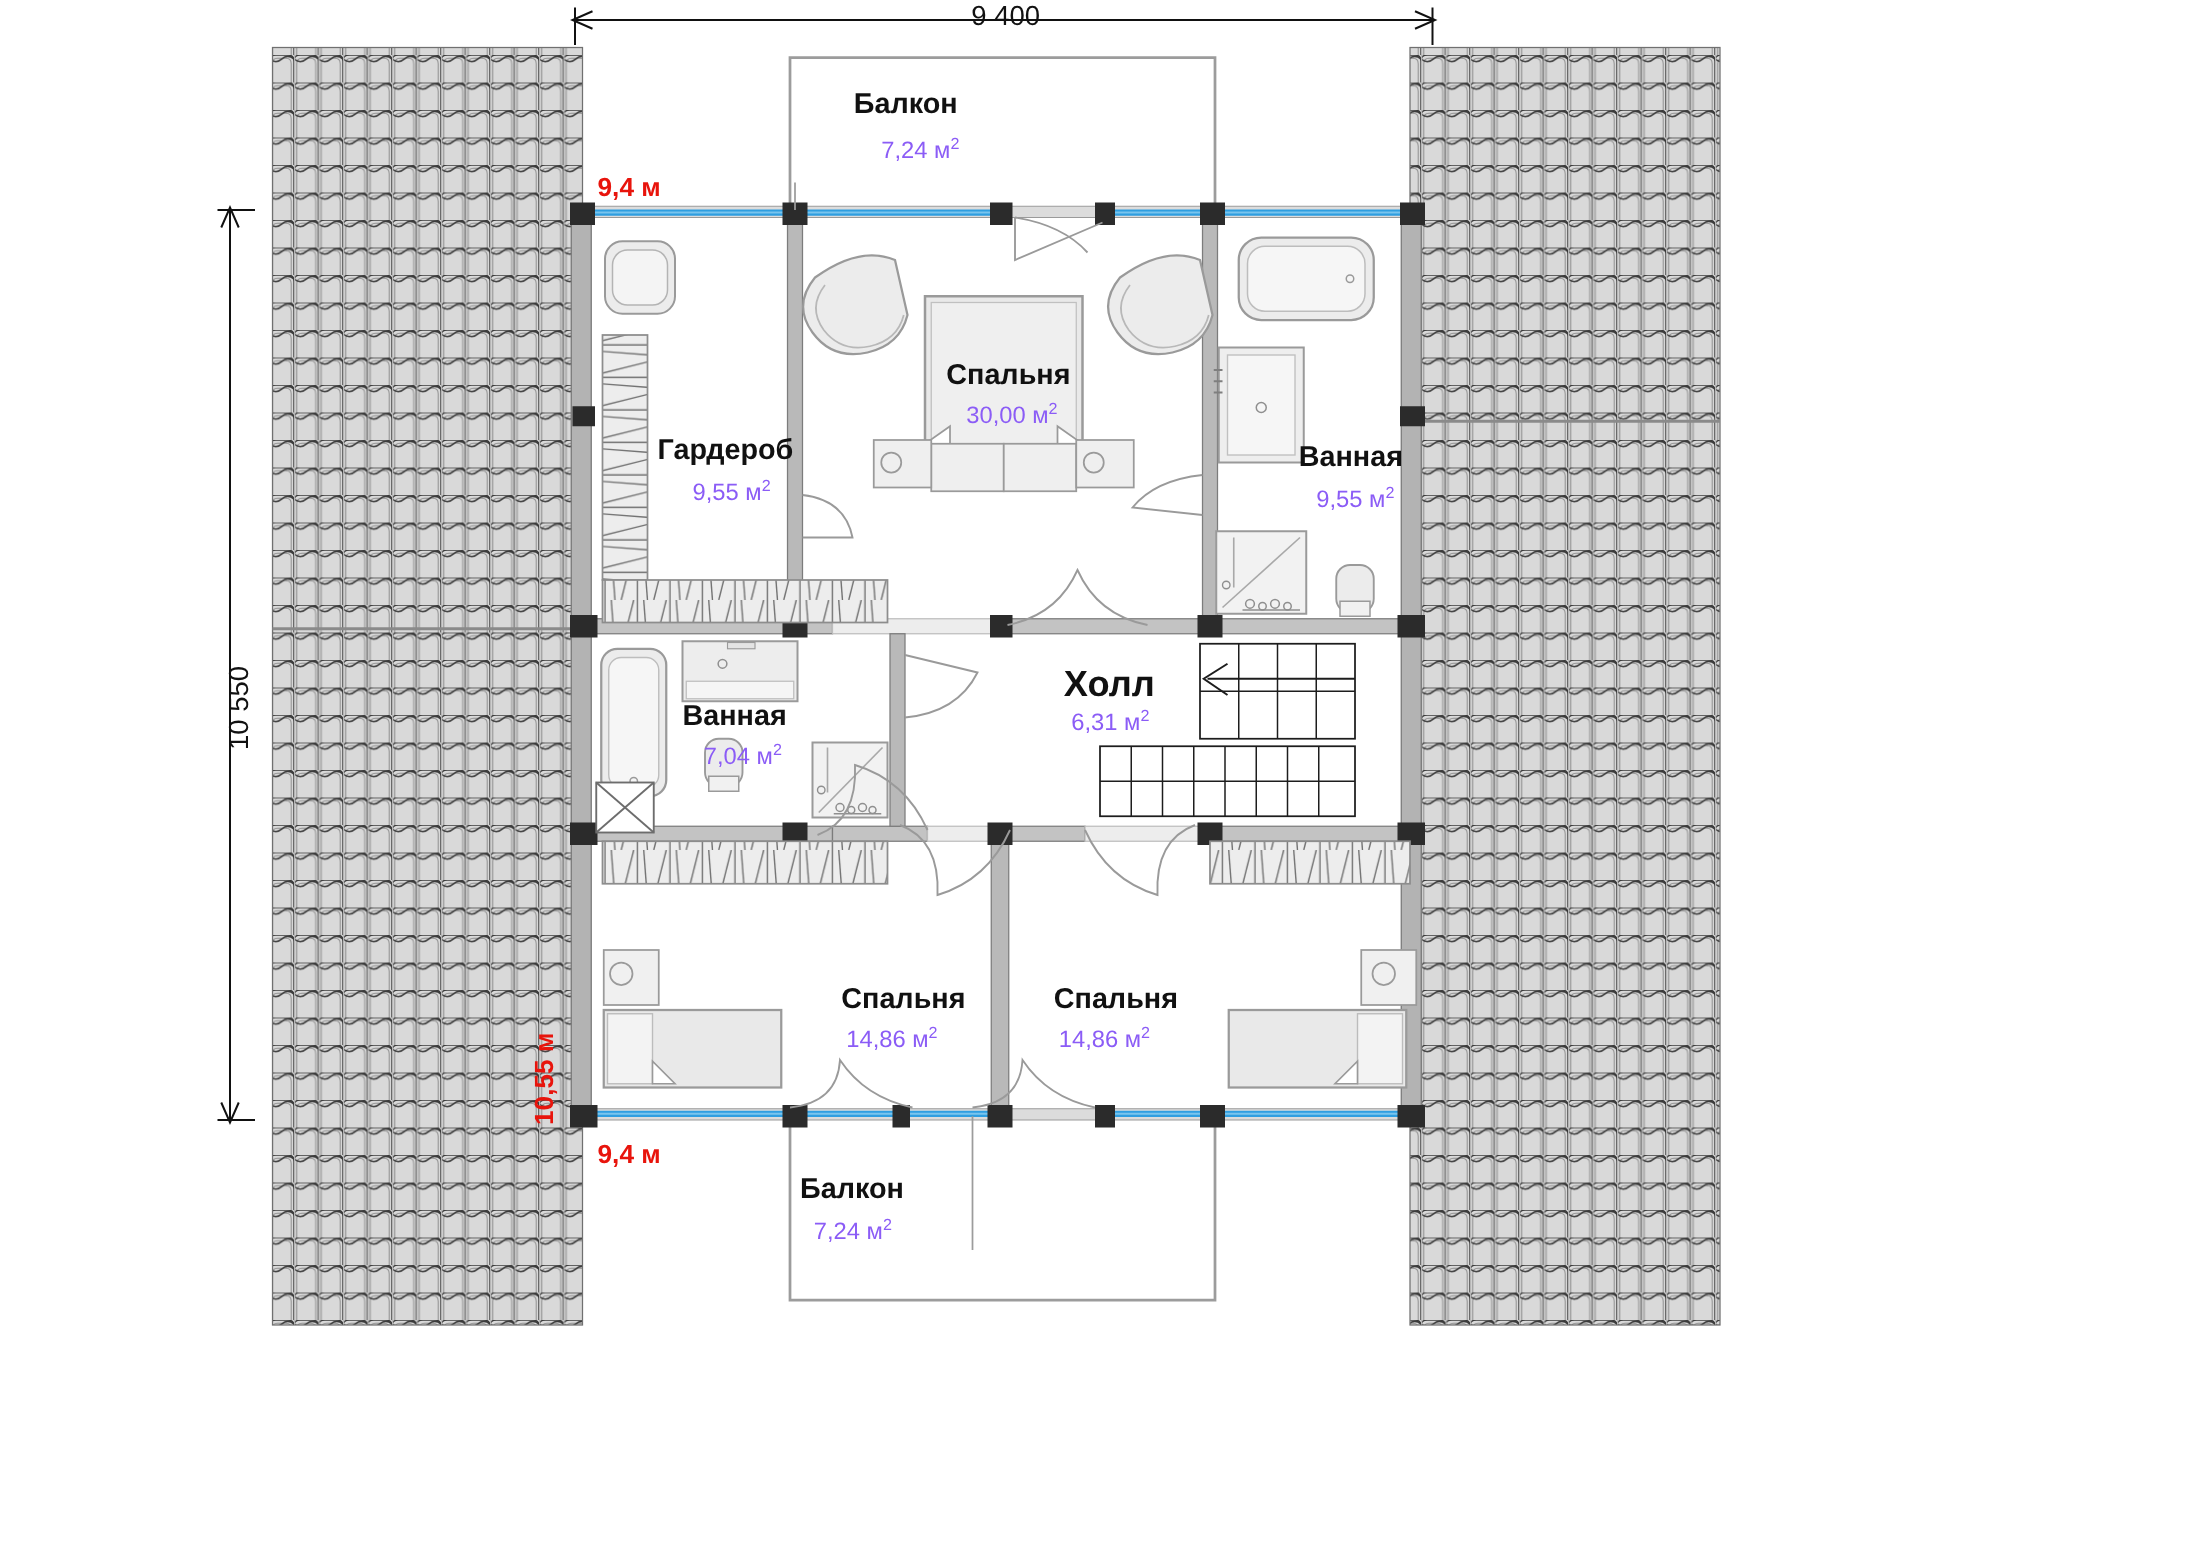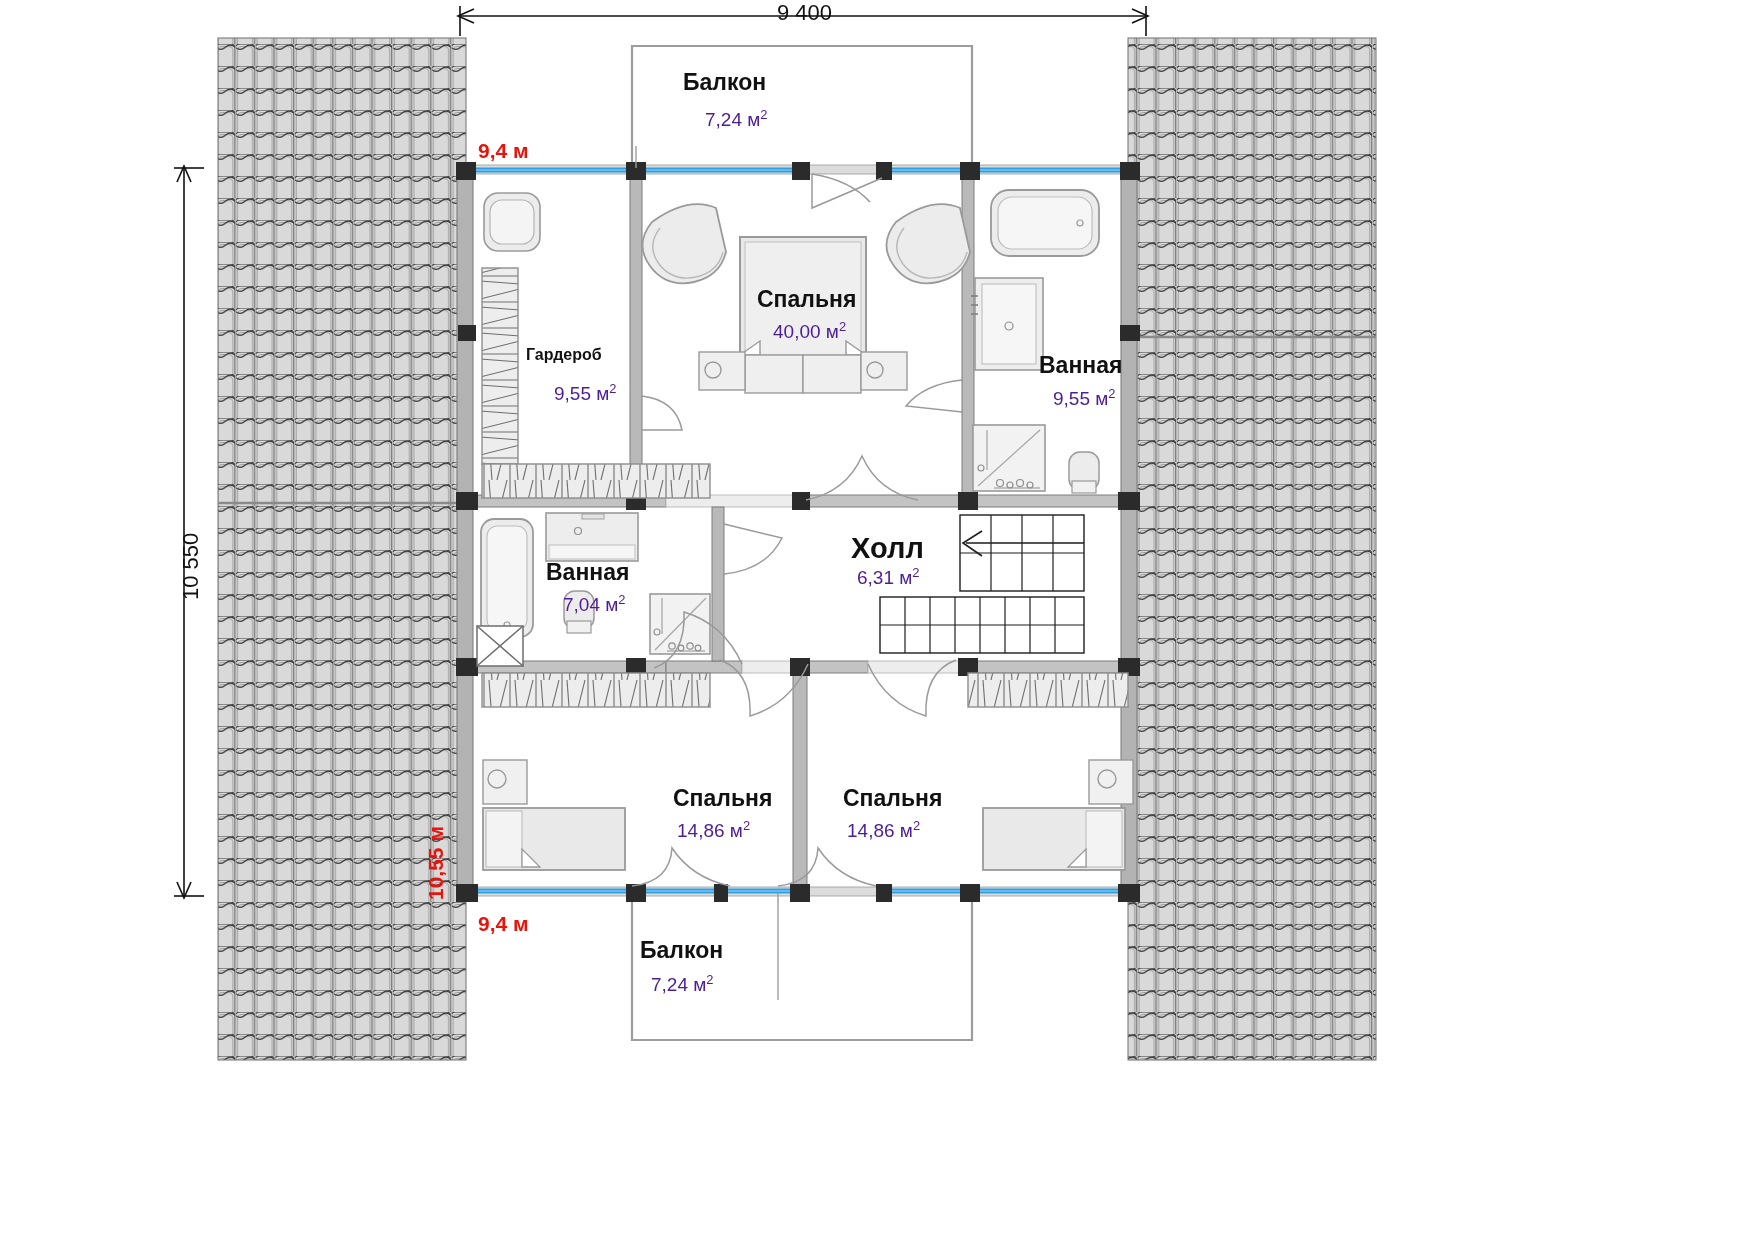--- a/index.html
+++ b/index.html
@@ -1,21 +1,21 @@
 <!DOCTYPE html>
 <html><head>
 <meta charset="utf-8">
 <style>
   html,body{margin:0;padding:0;background:#ffffff;}
   body{width:1754px;height:1241px;position:relative;overflow:hidden;
        font-family:"Liberation Sans","DejaVu Sans",sans-serif;}
   .plan{position:absolute;left:0;top:0;width:1754px;height:975px;}
   svg{display:block;}
   .lbl{position:absolute;white-space:nowrap;font-weight:bold;color:#111;}
-  .area{position:absolute;white-space:nowrap;color:#4c1d95;}
+  .area{position:absolute;white-space:nowrap;color:#8b5cf6;}
   .dim{position:absolute;white-space:nowrap;color:#111;font-weight:normal;}
   .red{color:#e8140c;font-weight:bold;}
   .rot90{transform:rotate(-90deg);transform-origin:left top;}
   sup{font-size:0.68em;vertical-align:super;}
 </style>
 </head>
 <body>
 
 <div class="plan">
 
@@ -321,25 +321,25 @@
 
 <div class="dim rot90" style="left:178px;top:600px;font-size:22px;">10 550</div>
 
 <div class="dim red" style="left:478px;top:139px;font-size:21px;">9,4 м</div>
 <div class="dim red" style="left:478px;top:912px;font-size:21px;">9,4 м</div>
 <div class="dim red rot90" style="left:424px;top:900px;font-size:21px;">10,55 м</div>
 
 <div class="lbl" style="left:683px;top:69px;font-size:23px;">Балкон</div>
 <div class="area" style="left:705px;top:107px;font-size:19px;"><span>7,24 м</span><sup>2</sup></div>
 
-<div class="lbl" style="left:526px;top:346px;font-size:16px;">Гардероб</div>
+<div class="lbl" style="left:526px;top:346px;font-size:23px;">Гардероб</div>
 <div class="area" style="left:554px;top:381px;font-size:19px;"><span>9,55 м</span><sup>2</sup></div>
 
 <div class="lbl" style="left:757px;top:286px;font-size:23px;">Спальня</div>
-<div class="area" style="left:773px;top:319px;font-size:19px;"><span>40,00 м</span><sup>2</sup></div>
+<div class="area" style="left:773px;top:319px;font-size:19px;"><span>30,00 м</span><sup>2</sup></div>
 
 <div class="lbl" style="left:1039px;top:352px;font-size:23px;">Ванная</div>
 <div class="area" style="left:1053px;top:386px;font-size:19px;"><span>9,55 м</span><sup>2</sup></div>
 
 <div class="lbl" style="left:546px;top:559px;font-size:23px;">Ванная</div>
 <div class="area" style="left:563px;top:592px;font-size:19px;text-align:center;"><span>7,04 м</span><sup>2</sup></div>
 
 <div class="lbl" style="left:851px;top:532px;font-size:29px;">Холл</div>
 <div class="area" style="left:857px;top:565px;font-size:19px;"><span>6,31 м</span><sup>2</sup></div>
 

